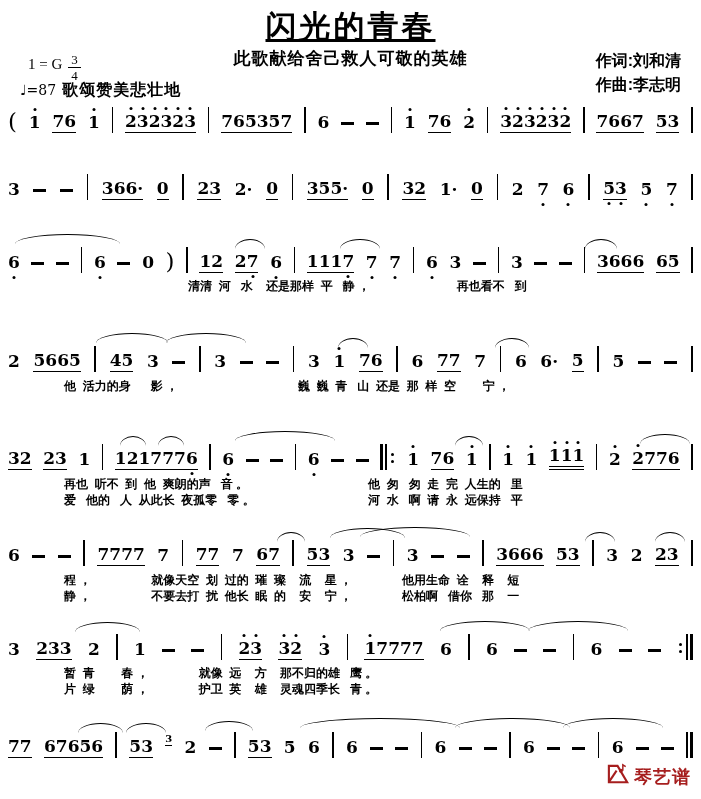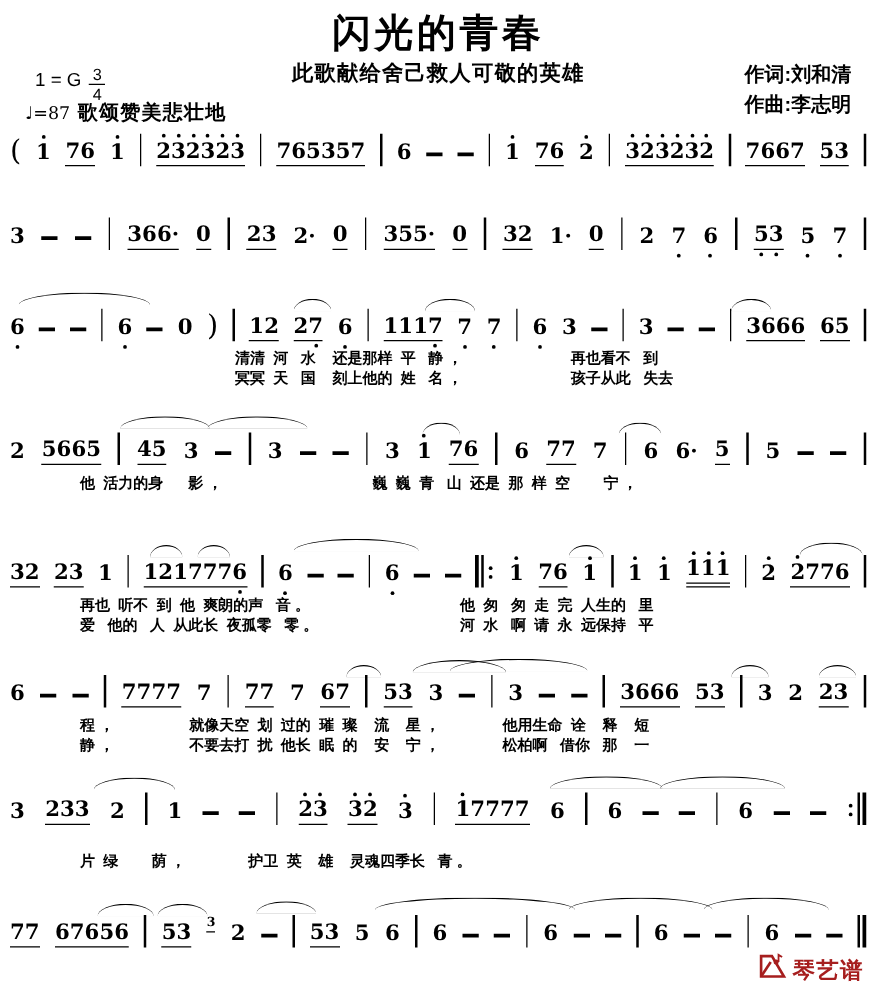--- a/index.html
+++ b/index.html
@@ -2,27 +2,27 @@
 <html><head>
 <meta charset="utf-8">
 <style>
   html,body{margin:0;padding:0;background:#fff;}
   body{width:701px;height:799px;position:relative;overflow:hidden;
        font-family:"Liberation Sans",sans-serif;color:#000;}
   .page{position:absolute;inset:0;}
 
   
   .title{position:absolute;top:6px;left:0;width:100%;text-align:center;
-         font-size:31px;font-weight:700;letter-spacing:3px;}
+         font-size:31px;font-weight:700;letter-spacing:3px;text-decoration:underline;}
   .subtitle{position:absolute;top:47px;left:0;width:100%;text-align:center;
             font-size:17px;font-weight:700;letter-spacing:1px;}
   .credits{position:absolute;top:49px;right:20px;text-align:left;
            font-size:16px;font-weight:700;line-height:24px;}
   .keybox{position:absolute;left:28px;top:56px;font-size:15px;
-          font-family:Liberation Sans, sans-serif;display:flex;align-items:flex-start;gap:6px;}
+          font-family:Liberation Serif, serif;display:flex;align-items:flex-start;gap:6px;}
   .frac{display:inline-block;text-align:center;font-size:13px;line-height:13px;margin-top:-3px;}
   .frac .num{display:block;border-bottom:1px solid #000;padding:0 3px 1px;}
   .frac .den{display:block;padding-top:1px;}
   .tempoline{position:absolute;left:20px;top:80px;display:flex;align-items:baseline;gap:6px;}
   .tempo{font-size:14px;font-family:"DejaVu Serif",serif;}
   .expression{font-size:16px;font-weight:700;letter-spacing:1px;}
 
   
   #score{position:absolute;left:8px;right:8px;top:0;bottom:0;}
   .system{position:absolute;left:0;right:0;}
@@ -288,21 +288,20 @@
             <span class="ch">6</span>
             <span class="ch">5</span>
           </span>
           <div class="bar"></div>
         </div>
         <div class="arc" style="left: 7px; top: -9px; width: 105px;"></div>
         <div class="arc" style="left: 227px; top: -4px; width: 30px;"></div>
         <div class="arc" style="left: 332px; top: -4px; width: 40px;"></div>
         <div class="arc" style="left: 577px; top: -4px; width: 32px;"></div>
         <div class="lyr" style="left: 180px; top: 36px;">清清  河   水    还是那样  平   静 ，                          再也看不   到</div>
-        <div class="lyr" style="left: 180px; top: 52px;">冥冥  天   国    刻上他的  姓   名 ，                          孩子从此   失去</div>
       </div>
       <div class="system" style="top: 342px;">
         <div class="noterow">
           <span class="grp">
             <span class="ch">2</span>
           </span>
           <span class="grp u1">
             <span class="ch">5</span>
             <span class="ch">6</span>
             <span class="ch">6</span>
@@ -590,20 +589,21 @@
               <i class="rd"></i>
               <i class="rd"></i>
             </div>
             <div class="bar"></div>
             <div class="bar thick"></div>
           </div>
         </div>
         <div class="arc" style="left: 67px; top: -8px; width: 65px;"></div>
         <div class="arc" style="left: 432px; top: -9px; width: 90px;"></div>
         <div class="arc" style="left: 520px; top: -9px; width: 100px;"></div>
+        <div class="lyr" style="left: 56px; top: 36px;">暂  青        春 ，               就像  远    方    那不归的雄   鹰 。</div>
         <div class="lyr" style="left: 56px; top: 52px;">片  绿        荫 ，               护卫  英    雄    灵魂四季长   青 。</div>
       </div>
       <div class="system" style="top: 728px;">
         <div class="noterow">
           <span class="grp u1">
             <span class="ch">7</span>
             <span class="ch">7</span>
           </span>
           <span class="grp u1">
             <span class="ch">6</span>

